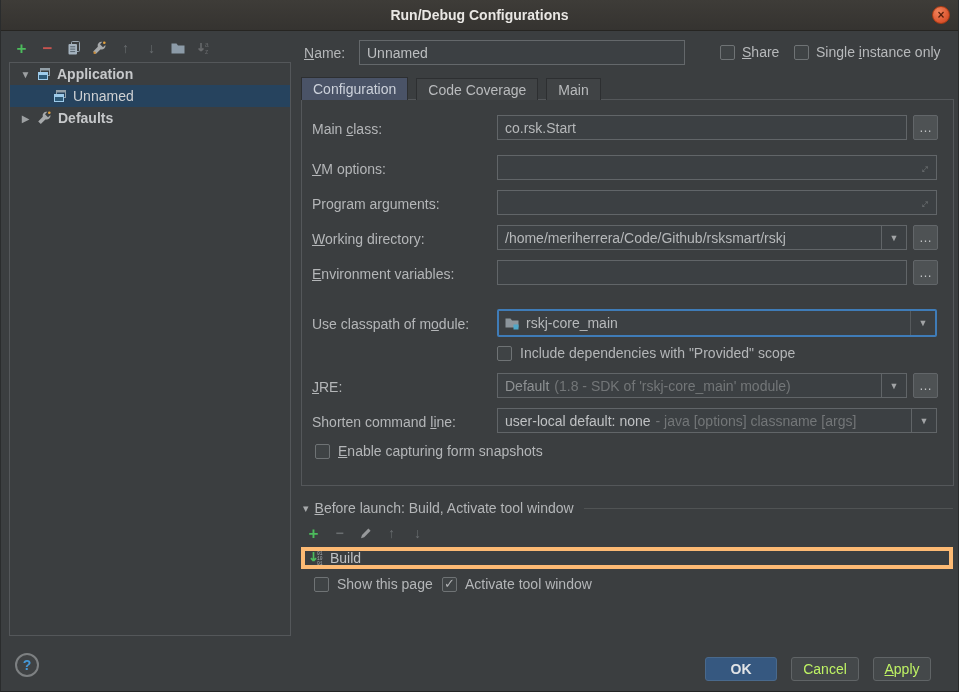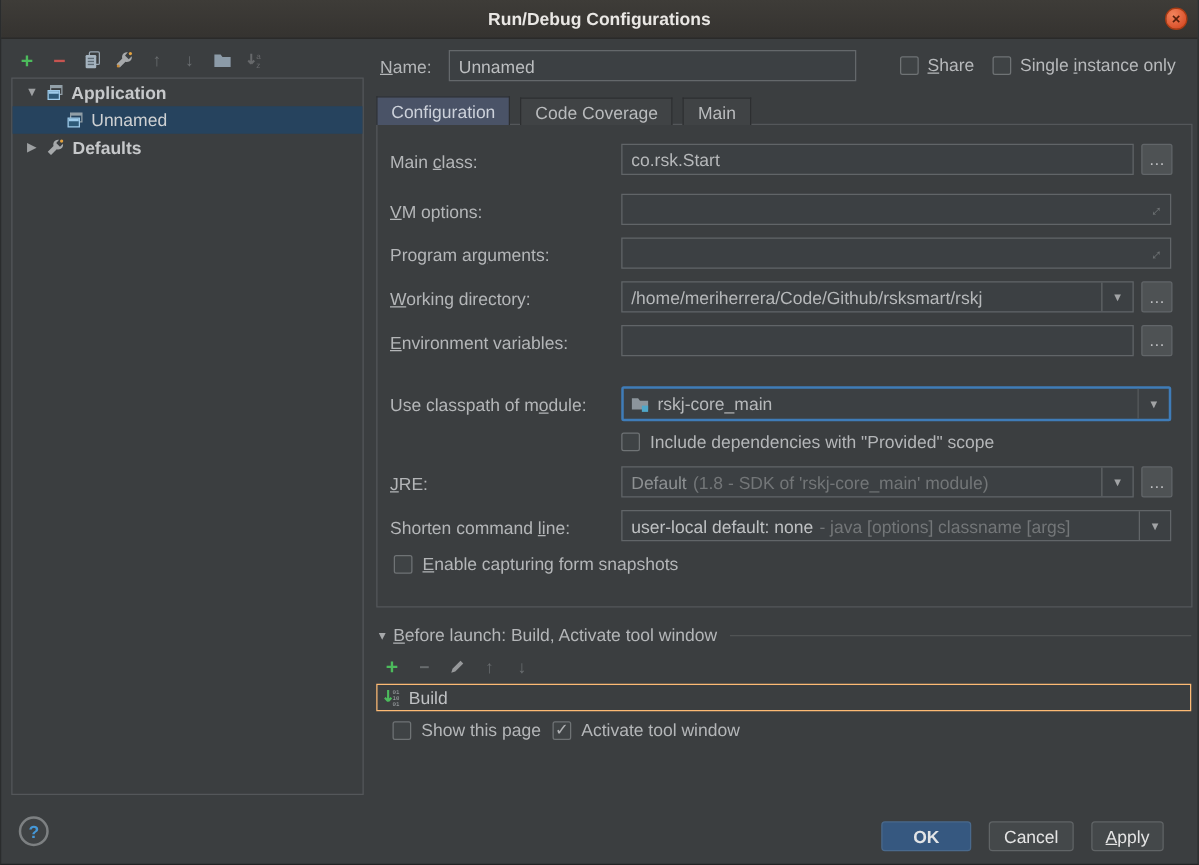--- a/index.html
+++ b/index.html
@@ -102,35 +102,35 @@
   .cbrow{position:absolute;display:flex;align-items:center;gap:8px;cursor:pointer;color:#b4b6b8;}
 
   
   .bl-header{position:absolute;left:302px;top:500px;width:650px;display:flex;align-items:center;color:#b4b6b8;}
   .bl-header .twisty{font-size:11px;color:#a7a9ab;margin-right:6px;}
   .bl-rule{flex:1;border-top:1px solid #505354;margin-left:10px;}
   .bl-toolbar{position:absolute;left:305px;top:524px;display:flex;align-items:center;gap:11px;}
   .bl-toolbar .tb-icon{width:15px;}
   .build-box{
     position:absolute;left:300px;top:547px;width:652px;height:22px;box-sizing:border-box;
-    border:1px solid #fdba74;display:flex;align-items:center;gap:5px;padding-left:4px;
+    border:4px solid #fdba74;display:flex;align-items:center;gap:5px;padding-left:4px;
     color:#bfc1c3;
   }
 
   
   .help-btn{
     position:absolute;left:14px;top:653px;width:24px;height:24px;border-radius:50%;
     background:#3f4244;border:2px solid #7d8082;box-sizing:border-box;
     display:flex;align-items:center;justify-content:center;
     color:#4598d8;font-weight:bold;font-size:14px;cursor:pointer;
   }
   .btn{
     position:absolute;top:657px;height:24px;box-sizing:border-box;border-radius:3px;
     display:flex;align-items:center;justify-content:center;cursor:pointer;
-    background:#44484a;border:1px solid #606466;color:#e5e5e5;font-size:14px;
+    background:#44484a;border:1px solid #606466;color:#bef264;font-size:14px;
   }
   .btn-ok{left:704px;width:72px;background:#365880;border:1px solid #49698c;color:#e2e4e6;font-weight:bold;}
   .btn-cancel{left:790px;width:68px;}
   .btn-apply{left:872px;width:58px;}
 
   .icon-svg{display:flex;align-items:center;justify-content:center;}
 </style>
 </head>
 <body>
 

